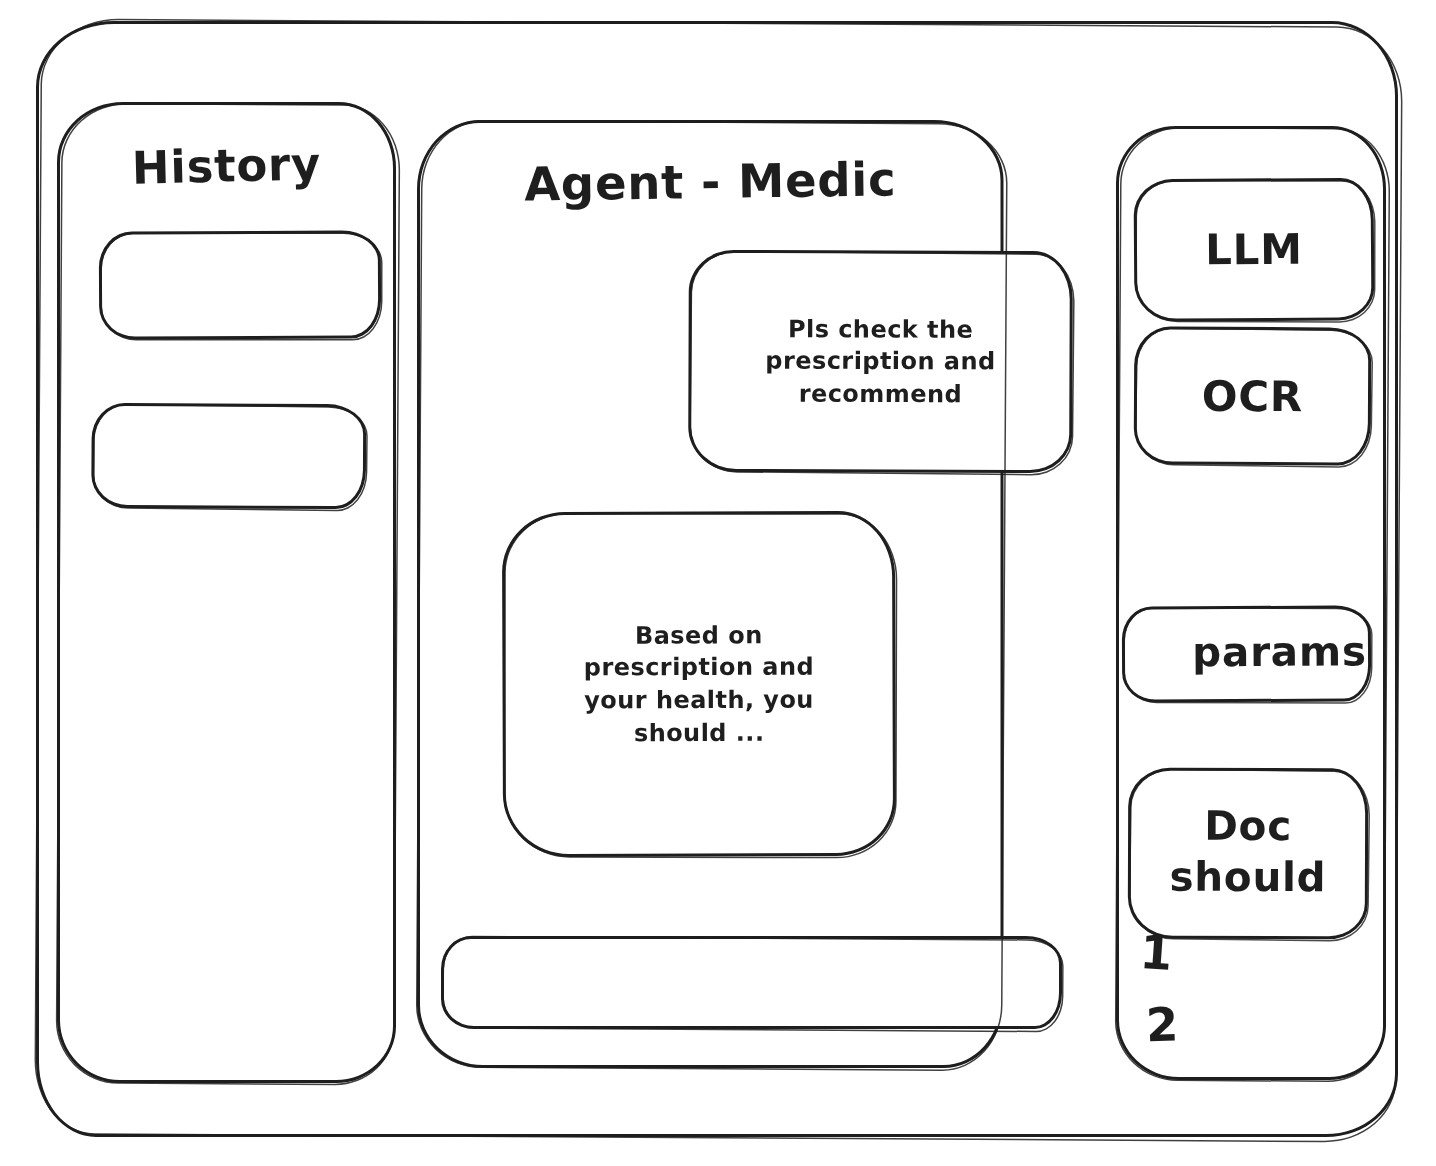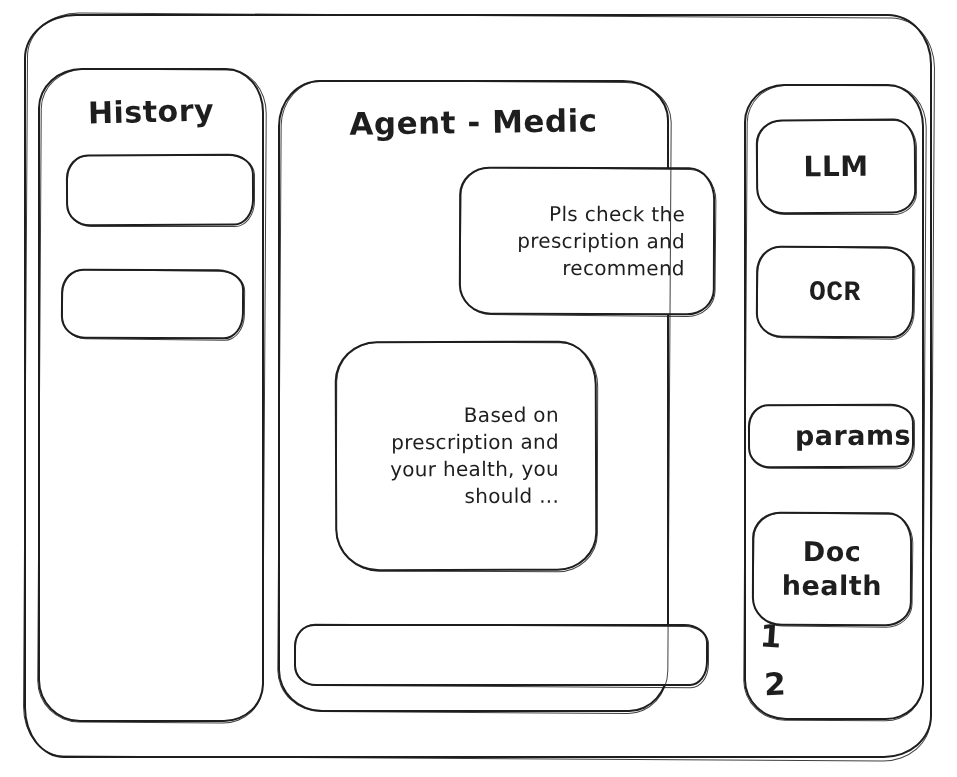--- a/index.html
+++ b/index.html
@@ -60,23 +60,23 @@
   
   .chat{
     left:252px;top:64px;width:391px;height:632px;
     border-radius:42px 46px 40px 44px / 46px 40px 44px 42px;
   }
   .chat .panel-title{font-size:31px;margin-top:22px;transform:rotate(-.8deg);}
   .bubble{
     display:flex;
     align-items:center;
     justify-content:center;
-    text-align:right;
-    font-size:20px;
-    font-weight:400;
+    text-align:center;
+    font-size:16px;
+    font-weight:700;
     line-height:1.35;
     letter-spacing:.3px;
   }
   .bubble.user{
     left:179px;top:85px;width:256px;height:148px;
     padding:8px 28px;
     border-radius:30px 26px 28px 32px / 28px 32px 26px 30px;
     transform:rotate(.2deg);
   }
   .bubble.assistant{
@@ -120,21 +120,21 @@
   .tool-btn::after{
     content:"";
     position:absolute;
     inset:-2px;
     border:1.3px solid rgba(30,30,30,.8);
     border-radius:inherit;
     transform:rotate(.5deg) translate(1px,1px);
     pointer-events:none;
   }
   .tool-btn.llm{left:10px;top:33px;width:160px;height:95px;border-radius:26px 22px 24px 28px / 24px 28px 22px 26px;transform:rotate(-.4deg);}
-  .tool-btn.ocr{left:10px;top:160px;width:158px;height:92px;border-radius:24px 28px 22px 26px / 26px 22px 28px 24px;transform:rotate(.3deg);font-family:Liberation Mono, monospace;}
+  .tool-btn.ocr{left:10px;top:132px;width:158px;height:92px;border-radius:24px 28px 22px 26px / 26px 22px 28px 24px;transform:rotate(.3deg);}
   .tool-btn.params{left:2px;top:318px;width:166px;height:64px;font-size:27px;border-radius:20px 24px 18px 22px / 22px 18px 24px 20px;transform:rotate(-.3deg);padding-left:44px;}
   .tool-btn.doc{left:6px;top:426px;width:160px;height:114px;font-size:27px;padding:4px 14px;border-radius:28px 24px 26px 30px / 26px 30px 24px 28px;transform:rotate(.2deg);}
   .doc-num{
     position:absolute;
     font-size:31px;
     font-weight:700;
     cursor:pointer;
   }
   .doc-num.one{left:14px;top:532px;transform:rotate(4deg);}
   .doc-num.two{left:18px;top:580px;transform:rotate(-2deg);}
@@ -157,19 +157,19 @@
       <div class="sketch bubble assistant">Based on prescription and your health, you should ...</div>
       <div class="sketch input-wrap">
         <input type="text" value="" style="">
       </div>
     </main>
 
     <aside class="sketch tools">
       <button class="tool-btn llm">LLM</button>
       <button class="tool-btn ocr">OCR</button>
       <button class="tool-btn params">params</button>
-      <button class="tool-btn doc">Doc health</button>
+      <button class="tool-btn doc">Doc should</button>
       <div class="doc-num one">1</div>
       <div class="doc-num two">2</div>
     </aside>
 
   </div>
 </div>
 
 </body></html>

